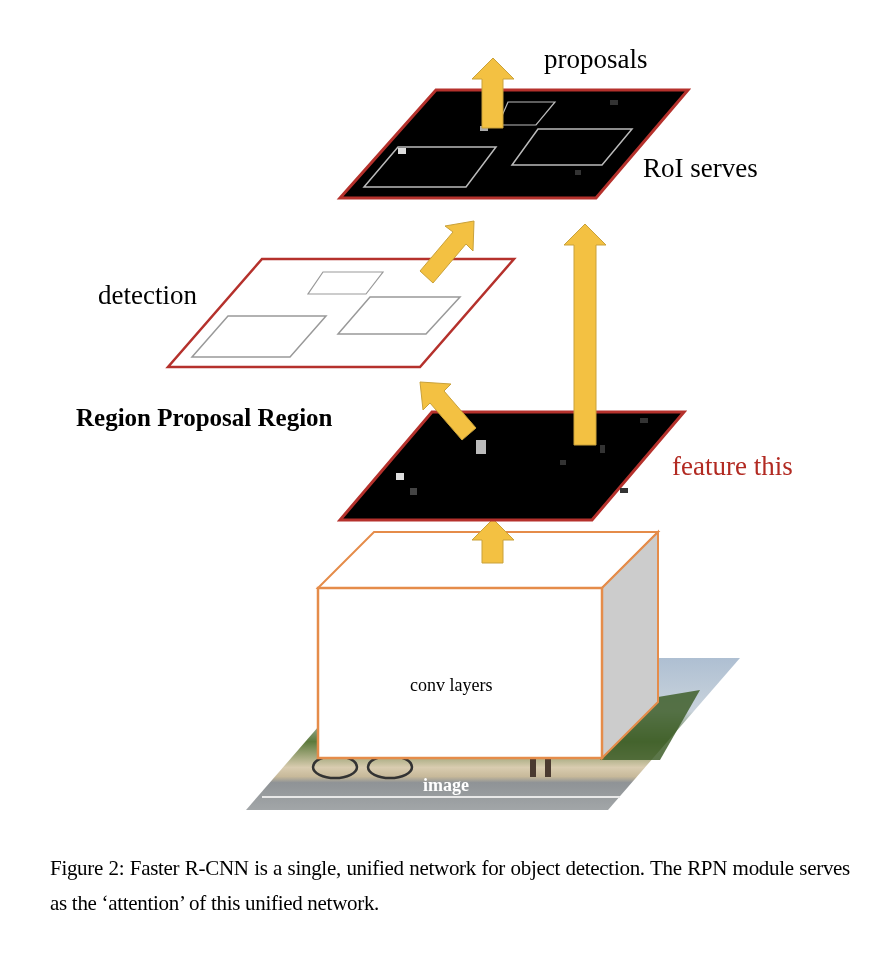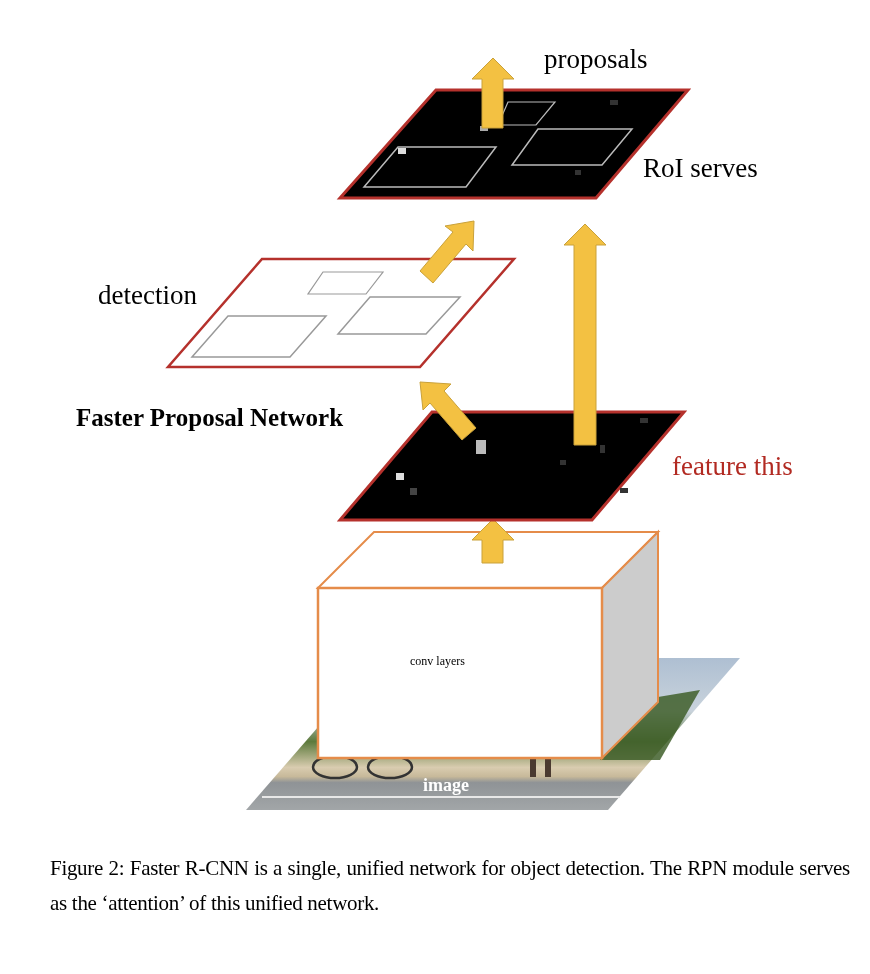--- a/index.html
+++ b/index.html
@@ -4,21 +4,21 @@
 <style>
   html, body { margin:0; padding:0; background:#ffffff; }
   body { width:870px; height:974px; position:relative; overflow:hidden; font-family:"Liberation Serif", "DejaVu Serif", serif; }
   svg#fig { position:absolute; left:0; top:0; }
   .lbl { position:absolute; white-space:nowrap; color:#000; font-family:"Liberation Serif", "DejaVu Serif", serif; }
   .lbl-classifier { left:544px; top:44px; font-size:27px; }
   .lbl-roi { left:643px; top:153px; font-size:27px; }
   .lbl-proposals { left:98px; top:280px; font-size:27px; }
   .lbl-rpn { left:76px; top:404px; font-size:25px; font-weight:bold; }
   .lbl-feature { left:672px; top:451px; font-size:27px; color:#b22a22; }
-  .lbl-conv { left:410px; top:654px; font-size:12px; }
+  .lbl-conv { left:410px; top:675px; font-size:18px; }
   .lbl-image { left:423px; top:775px; font-size:18px; font-weight:bold; color:#ffffff; }
   .caption { position:absolute; left:50px; top:851px; width:800px; font-size:21px; line-height:35px; text-align:justify; text-align-last:left; font-family:"Liberation Serif", "DejaVu Serif", serif; letter-spacing:-0.3px; }
 </style>
 </head>
 <body>
 
 <svg id="fig" width="870" height="974" viewBox="0 0 870 974">
   <defs>
     <linearGradient id="sky" x1="0" y1="0" x2="0" y2="1">
       <stop offset="0" stop-color="#aebfd2"></stop>
@@ -83,18 +83,18 @@
     <rect x="575" y="170" width="6" height="5" fill="#333"></rect>
     <rect x="610" y="100" width="8" height="5" fill="#333"></rect>
   </g>
 
   <polygon points="493,58 514,79 503,79 503,128 482,128 482,79 472,79" fill="#f3c142" stroke="#c9a13a" stroke-width="1"></polygon>
 </svg>
 
 <div class="lbl lbl-classifier">proposals</div>
 <div class="lbl lbl-roi">RoI serves</div>
 <div class="lbl lbl-proposals">detection</div>
-<div class="lbl lbl-rpn">Faster Proposal Network</div>
+<div class="lbl lbl-rpn">Region Proposal Region</div>
 <div class="lbl lbl-feature">feature this</div>
 <div class="lbl lbl-conv">conv layers</div>
 <div class="lbl lbl-image">image</div>
 
 <div class="caption">Figure 2: Faster R-CNN is a single, unified network for object detection. The RPN module serves as the ‘attention’ of this unified network.</div>
 
 </body></html>

